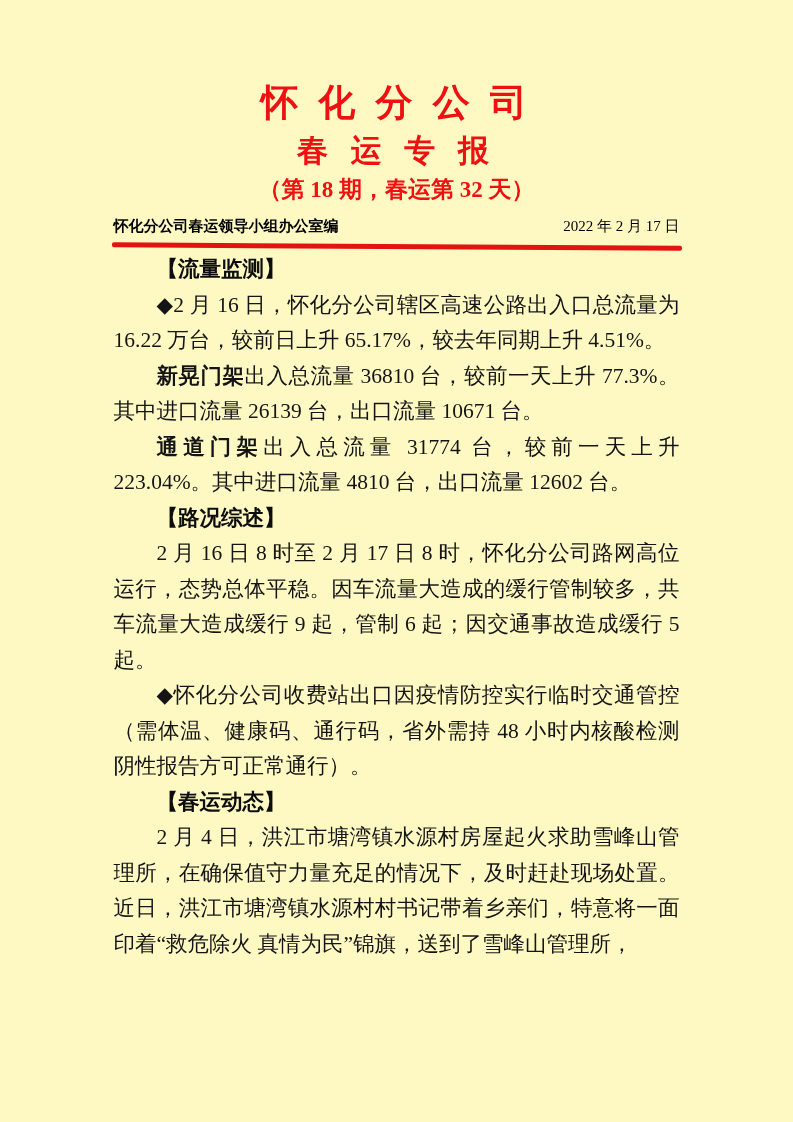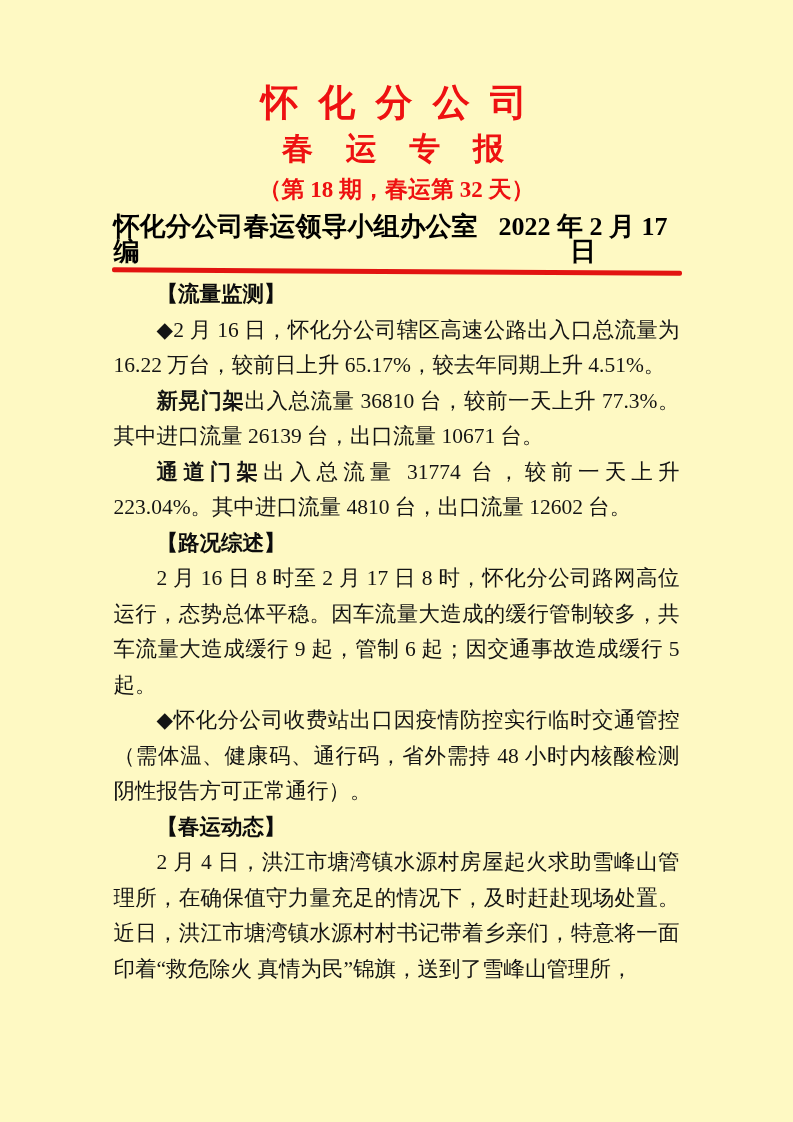--- a/index.html
+++ b/index.html
@@ -17,21 +17,21 @@
     color: #ee1111;
     font-family: "Liberation Sans", "DejaVu Sans", sans-serif;
     font-weight: bold;
     font-size: 37px;
     letter-spacing: 5px;
     line-height: 1.0;
     white-space: nowrap;
   }
   .title2 {
     color: #ee1111;
-    font-family: Liberation Mono, monospace;
+    font-family: Liberation Sans, sans-serif;
     font-weight: bold;
     font-size: 31px;
     letter-spacing: 7px;
     line-height: 1.0;
     margin-top: 14px;
     white-space: nowrap;
   }
   .issue {
     color: #ee1111;
     font-weight: bold;
@@ -39,25 +39,25 @@
     line-height: 1.0;
     margin-top: 12px;
     white-space: nowrap;
   }
   .editor-row {
     width: 566px;
     margin: 13px auto 0 auto;
     display: flex;
     justify-content: space-between;
     align-items: baseline;
-    font-size: 26px;
+    font-size: 15px;
     line-height: 25px;
   }
   .editor { font-weight: bold; text-align: left; }
-  .date { font-weight: bold; text-align: center; }
+  .date { font-weight: normal; text-align: center; }
   .red-rule {
     width: 570px;
     height: 5px;
     background: #e21410;
     margin: 5px auto 0 auto;
     transform: rotate(0.35deg);
     border-radius: 2px;
   }
   .doc-body {
     width: 566px;

